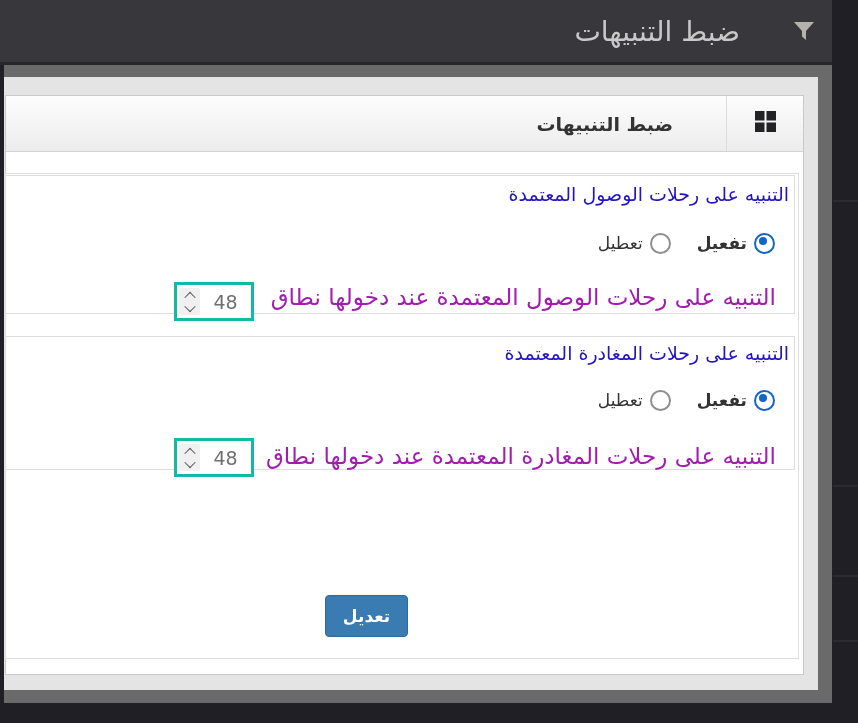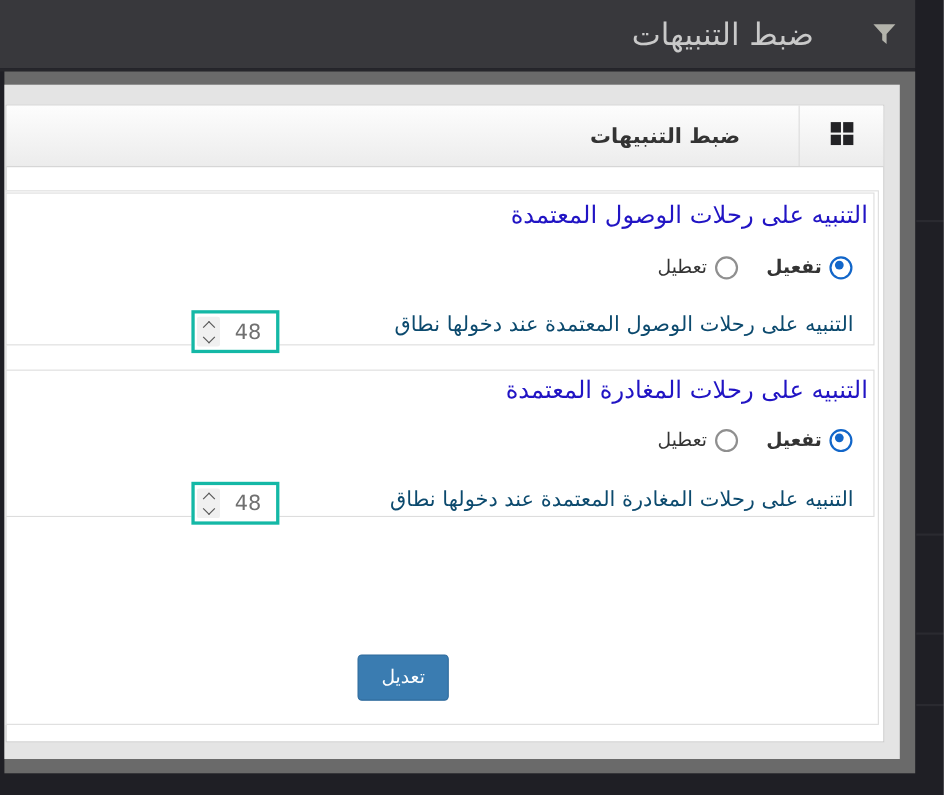--- a/index.html
+++ b/index.html
@@ -35,53 +35,53 @@
     border-left:1px solid #dcdcdc;cursor:pointer;}
   .header-title{font-size:19px;font-weight:600;color:#333;padding:0 13px;}
 
   
   .form-container{left:-1px;top:77px;width:794px;height:486px;border:1px solid #ddd;background:#fff;}
 
   
   .section{left:-1px;width:790px;border:1px solid #ddd;background:#fff;}
   .sec1{top:79px;height:139px;}
   .sec2{top:240px;height:134px;}
-  .sec-heading{position:absolute;right:5px;font-size:22px;color:#2114c4;line-height:1.35;white-space:nowrap;}
+  .sec-heading{position:absolute;right:5px;font-size:19px;color:#2114c4;line-height:1.35;white-space:nowrap;}
   .sec1 .sec-heading{top:6px;}
   .sec2 .sec-heading{top:4px;}
   .radio-row{position:absolute;right:19px;height:24px;display:flex;align-items:center;gap:26px;}
   .sec1 .radio-row{top:55px;}
   .sec2 .radio-row{top:51px;}
   .radio-option{display:flex;align-items:center;gap:7px;cursor:pointer;}
   .radio{width:17px;height:17px;border-radius:50%;border:2px solid #8f8f8f;background:#fff;position:relative;flex:0 0 auto;}
   .radio.checked{border-color:#1266c9;}
   .radio.checked::after{content:'';position:absolute;left:2.5px;top:2.5px;width:8px;height:8px;border-radius:50%;background:#1266c9;}
   .radio-label{font-size:17px;color:#333;}
   .radio-label.on{font-weight:bold;}
-  .range-label{position:absolute;right:18px;font-size:19px;color:#0c4a6e;white-space:nowrap;}
+  .range-label{position:absolute;right:18px;font-size:23px;color:#a21caf;white-space:nowrap;}
   .sec1 .range-label{top:108px;}
   .sec2 .range-label{top:106px;}
 
   
   .num-input{position:absolute;width:74px;height:33px;border:3px solid #14b8a6;background:#fff;
     display:flex;flex-direction:row;direction:ltr;align-items:center;}
   .sec1 .num-input{left:168px;top:106px;}
   .sec2 .num-input{left:168px;top:101px;}
   .spinner{width:21px;height:27px;margin-left:2px;background:#f0f0f0;border-radius:2px;
     display:flex;flex-direction:column;align-items:center;justify-content:center;gap:4px;cursor:pointer;}
   .chev{width:7px;height:7px;border-left:1.6px solid #555;border-top:1.6px solid #555;}
   .chev.up{transform:rotate(45deg) translate(1px,1px);}
   .chev.down{transform:rotate(225deg) translate(1px,1px);}
   .num-value{flex:1;border:0;outline:none;background:transparent;font-size:19px;color:#707070;
     text-align:center;width:40px;font-family:"DejaVu Sans","Liberation Sans",sans-serif;}
 
   
   .submit-btn{left:319px;top:499px;width:83px;height:42px;background:#3a7cb1;border:1px solid #2e6a9c;
     border-radius:4px;color:#fff;font-size:17px;display:flex;align-items:center;justify-content:center;
-    cursor:pointer;font-family:"DejaVu Sans","Liberation Sans",sans-serif;}
+    cursor:pointer;font-family:"DejaVu Sans","Liberation Sans",sans-serif;font-weight:bold;}
 </style>
 </head>
 <body>
 
 <div class="abs topbar">
   <span class="filter-icon">
     <svg width="24" height="24" viewBox="0 0 24 24">
       <path d="M2 3 L22 3 L14 12 L14 21 L10 17.5 L10 12 Z" fill="#b3b3ab"></path>
     </svg>
   </span>

